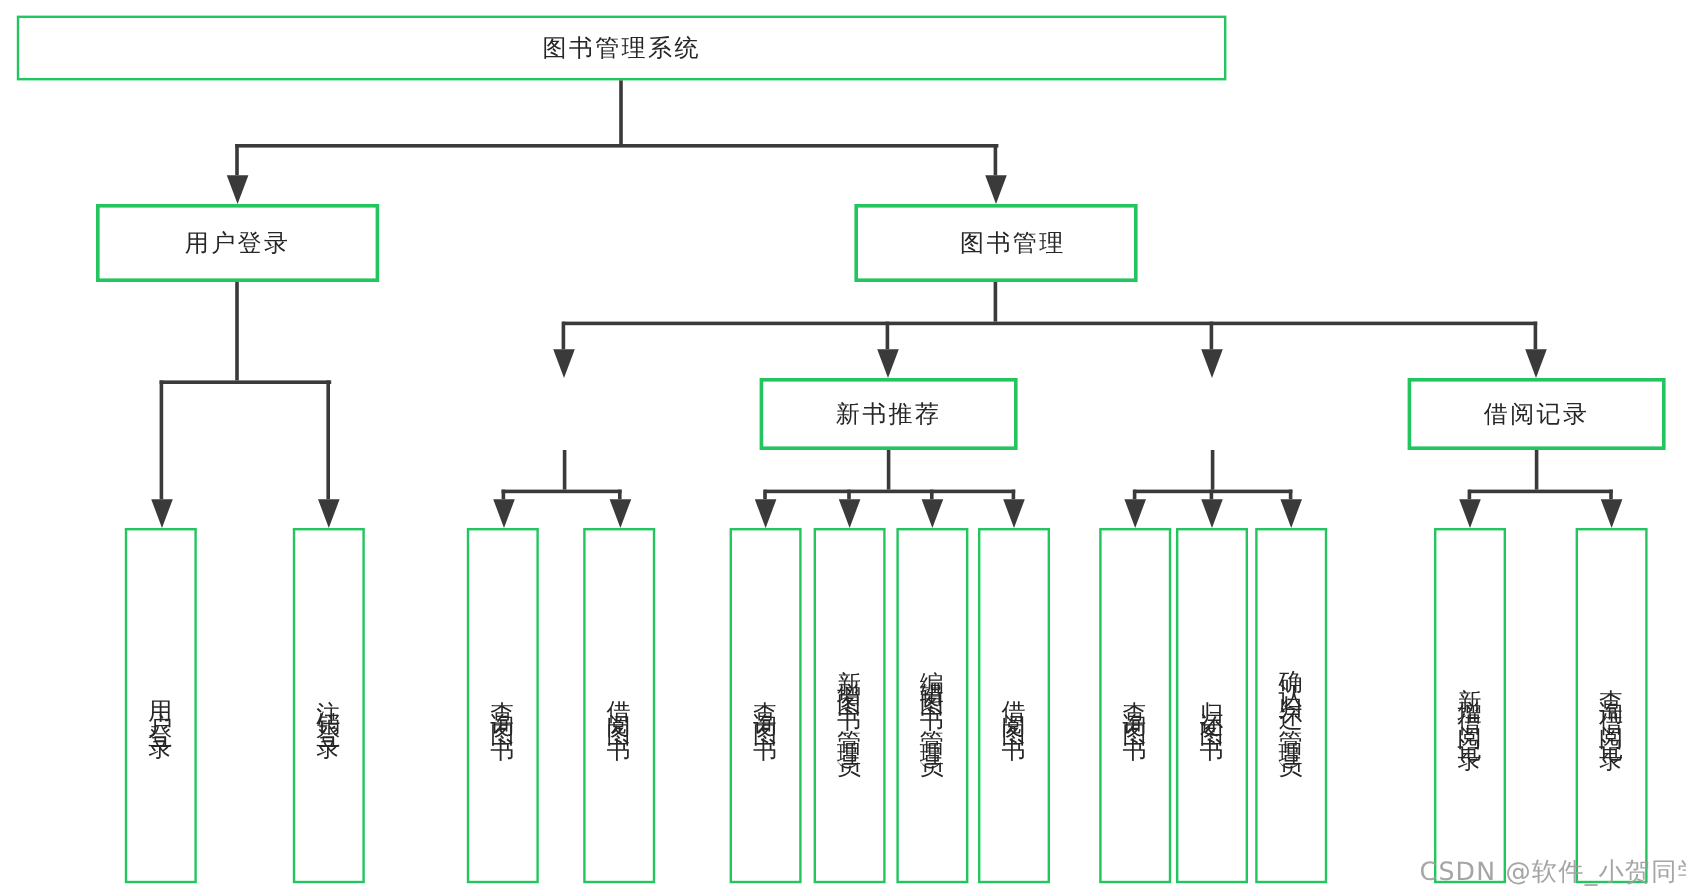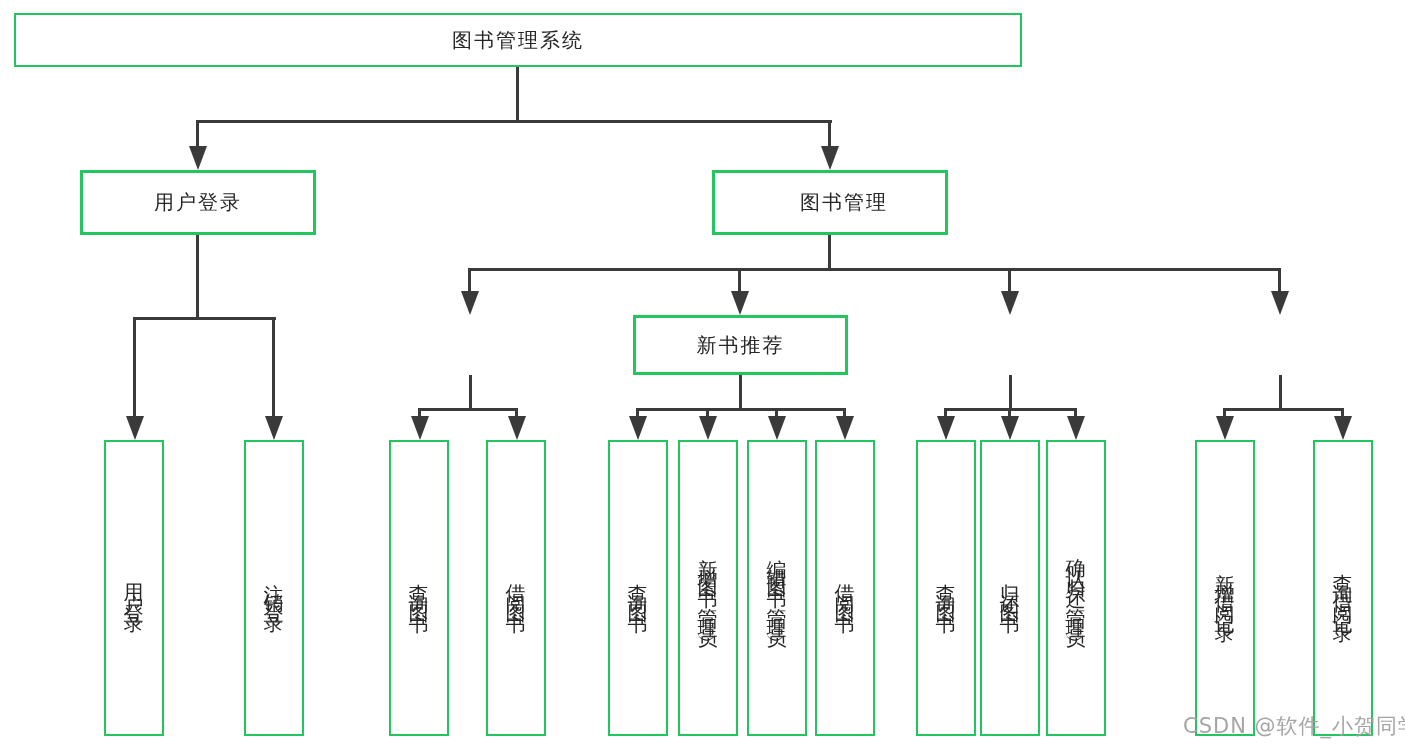--- a/index.html
+++ b/index.html
@@ -82,20 +82,23 @@
   <div class="line" style="left:738px;top:268px;width:3px;height:23px;"></div>
   <div class="arrow" style="left:731px;top:291px;"></div>
   <div class="line" style="left:1008px;top:268px;width:3px;height:23px;"></div>
   <div class="arrow" style="left:1001px;top:291px;"></div>
   <div class="line" style="left:1278px;top:268px;width:3px;height:23px;"></div>
   <div class="arrow" style="left:1271px;top:291px;"></div>
 
   <div class="node heavy" style="left:633px;top:315px;width:215px;height:60px;">
     <span class="hlabel">新书推荐</span>
   </div>
+  <div class="node heavy" style="left:1173px;top:315px;width:215px;height:60px;">
+    <span class="hlabel">借阅记录</span>
+  </div>
 
   <div class="line" style="left:469px;top:375px;width:3px;height:33px;"></div>
   <div class="line" style="left:418px;top:408px;width:100px;height:3px;"></div>
   <div class="line" style="left:418px;top:408px;width:3px;height:8px;"></div>
   <div class="arrow" style="left:411px;top:416px;"></div>
   <div class="line" style="left:515px;top:408px;width:3px;height:8px;"></div>
   <div class="arrow" style="left:508px;top:416px;"></div>
 
   <div class="line" style="left:739px;top:375px;width:3px;height:33px;"></div>
   <div class="line" style="left:637px;top:408px;width:209px;height:3px;"></div>

